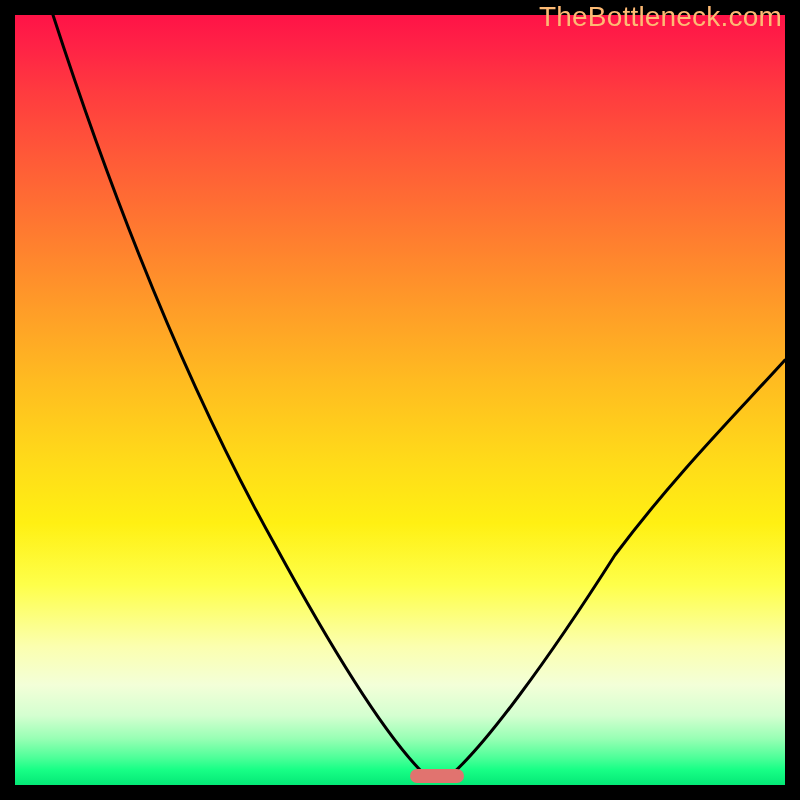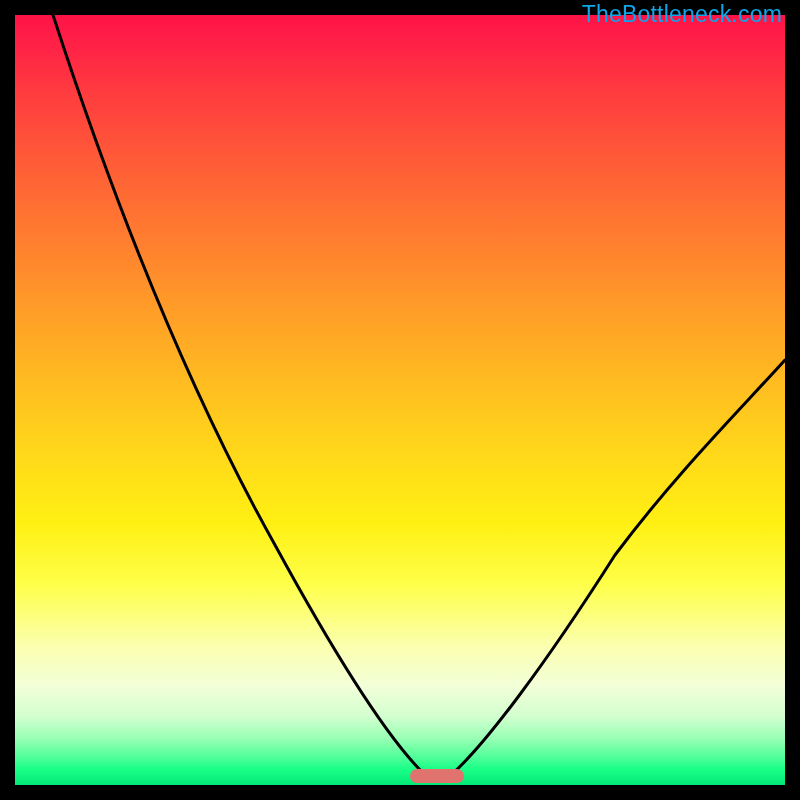--- a/index.html
+++ b/index.html
@@ -43,22 +43,22 @@
       #97ffb4 94%,
       #4cff98 96.5%,
       #18ff86 98%,
       #04e876 100%
     );
   }
   .watermark {
     position: absolute;
     top: 1px;
     right: 18px;
-    color: #0ea5e9;
-    font-size: 23px;
+    color: #fdba74;
+    font-size: 28px;
     font-weight: 500;
     letter-spacing: 0.2px;
     z-index: 5;
   }
   svg.curve {
     position: absolute;
     left: 0;
     top: 0;
     width: 770px;
     height: 770px;

